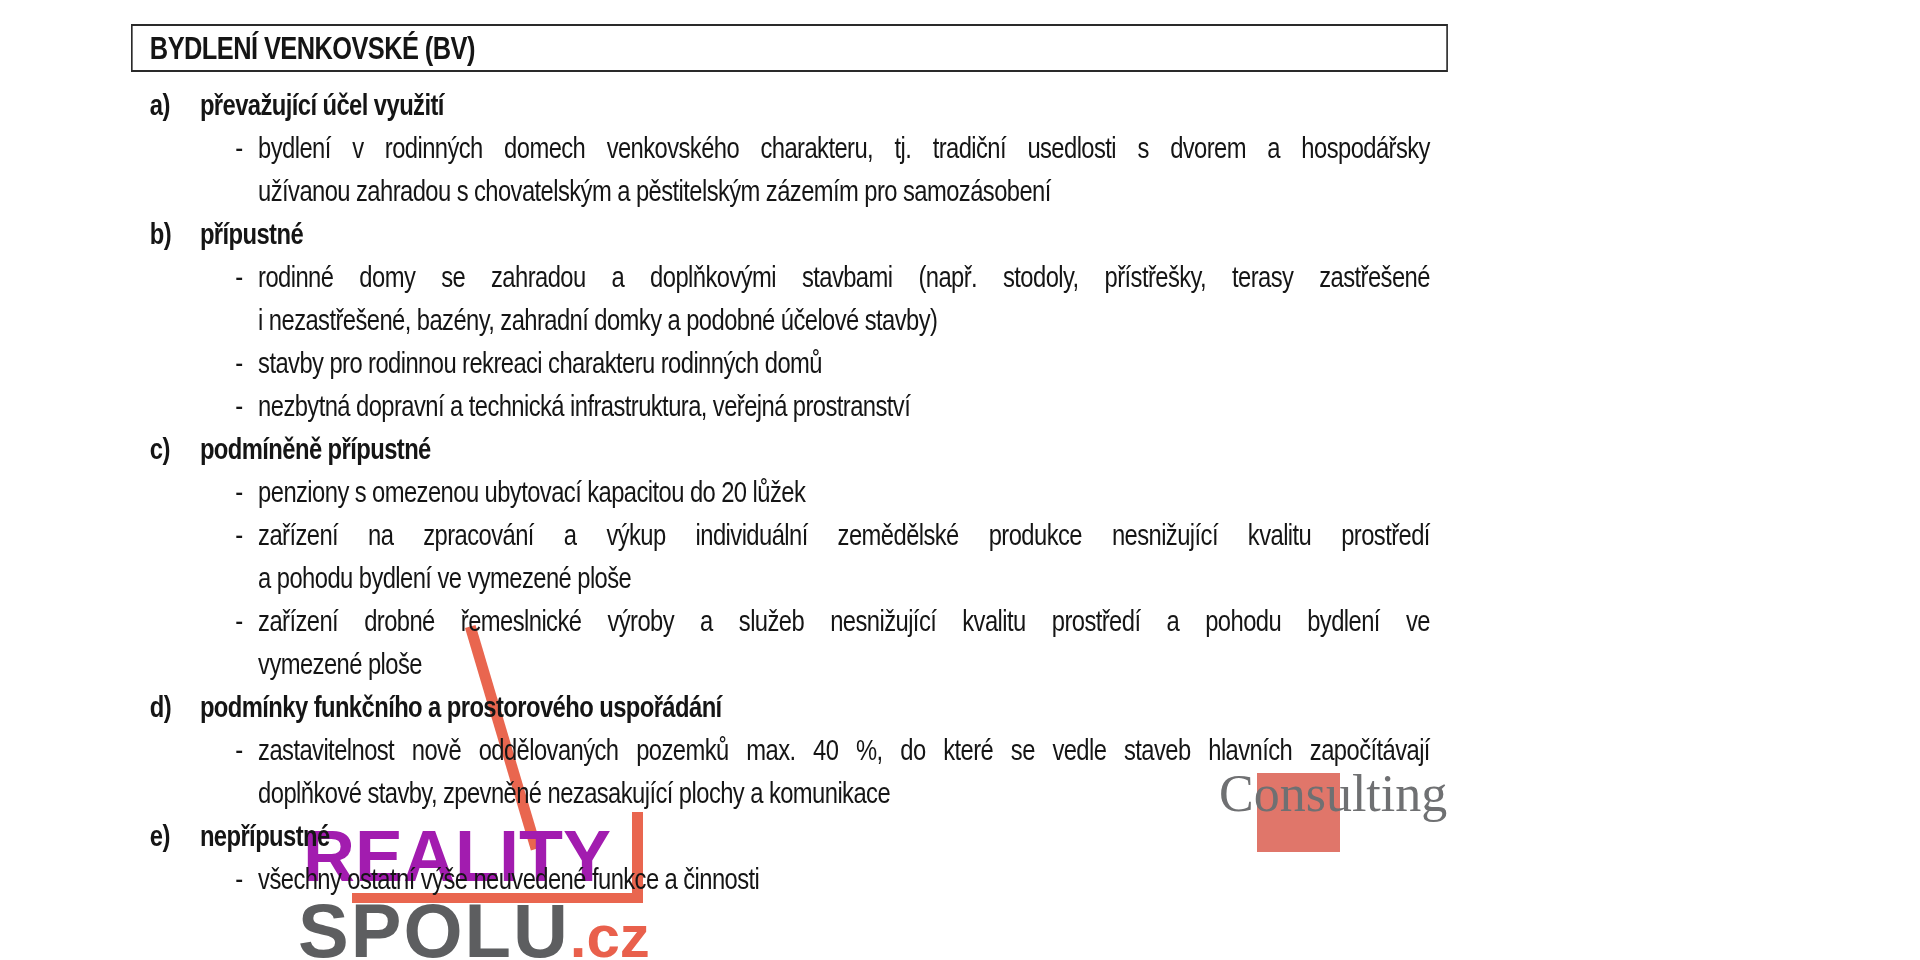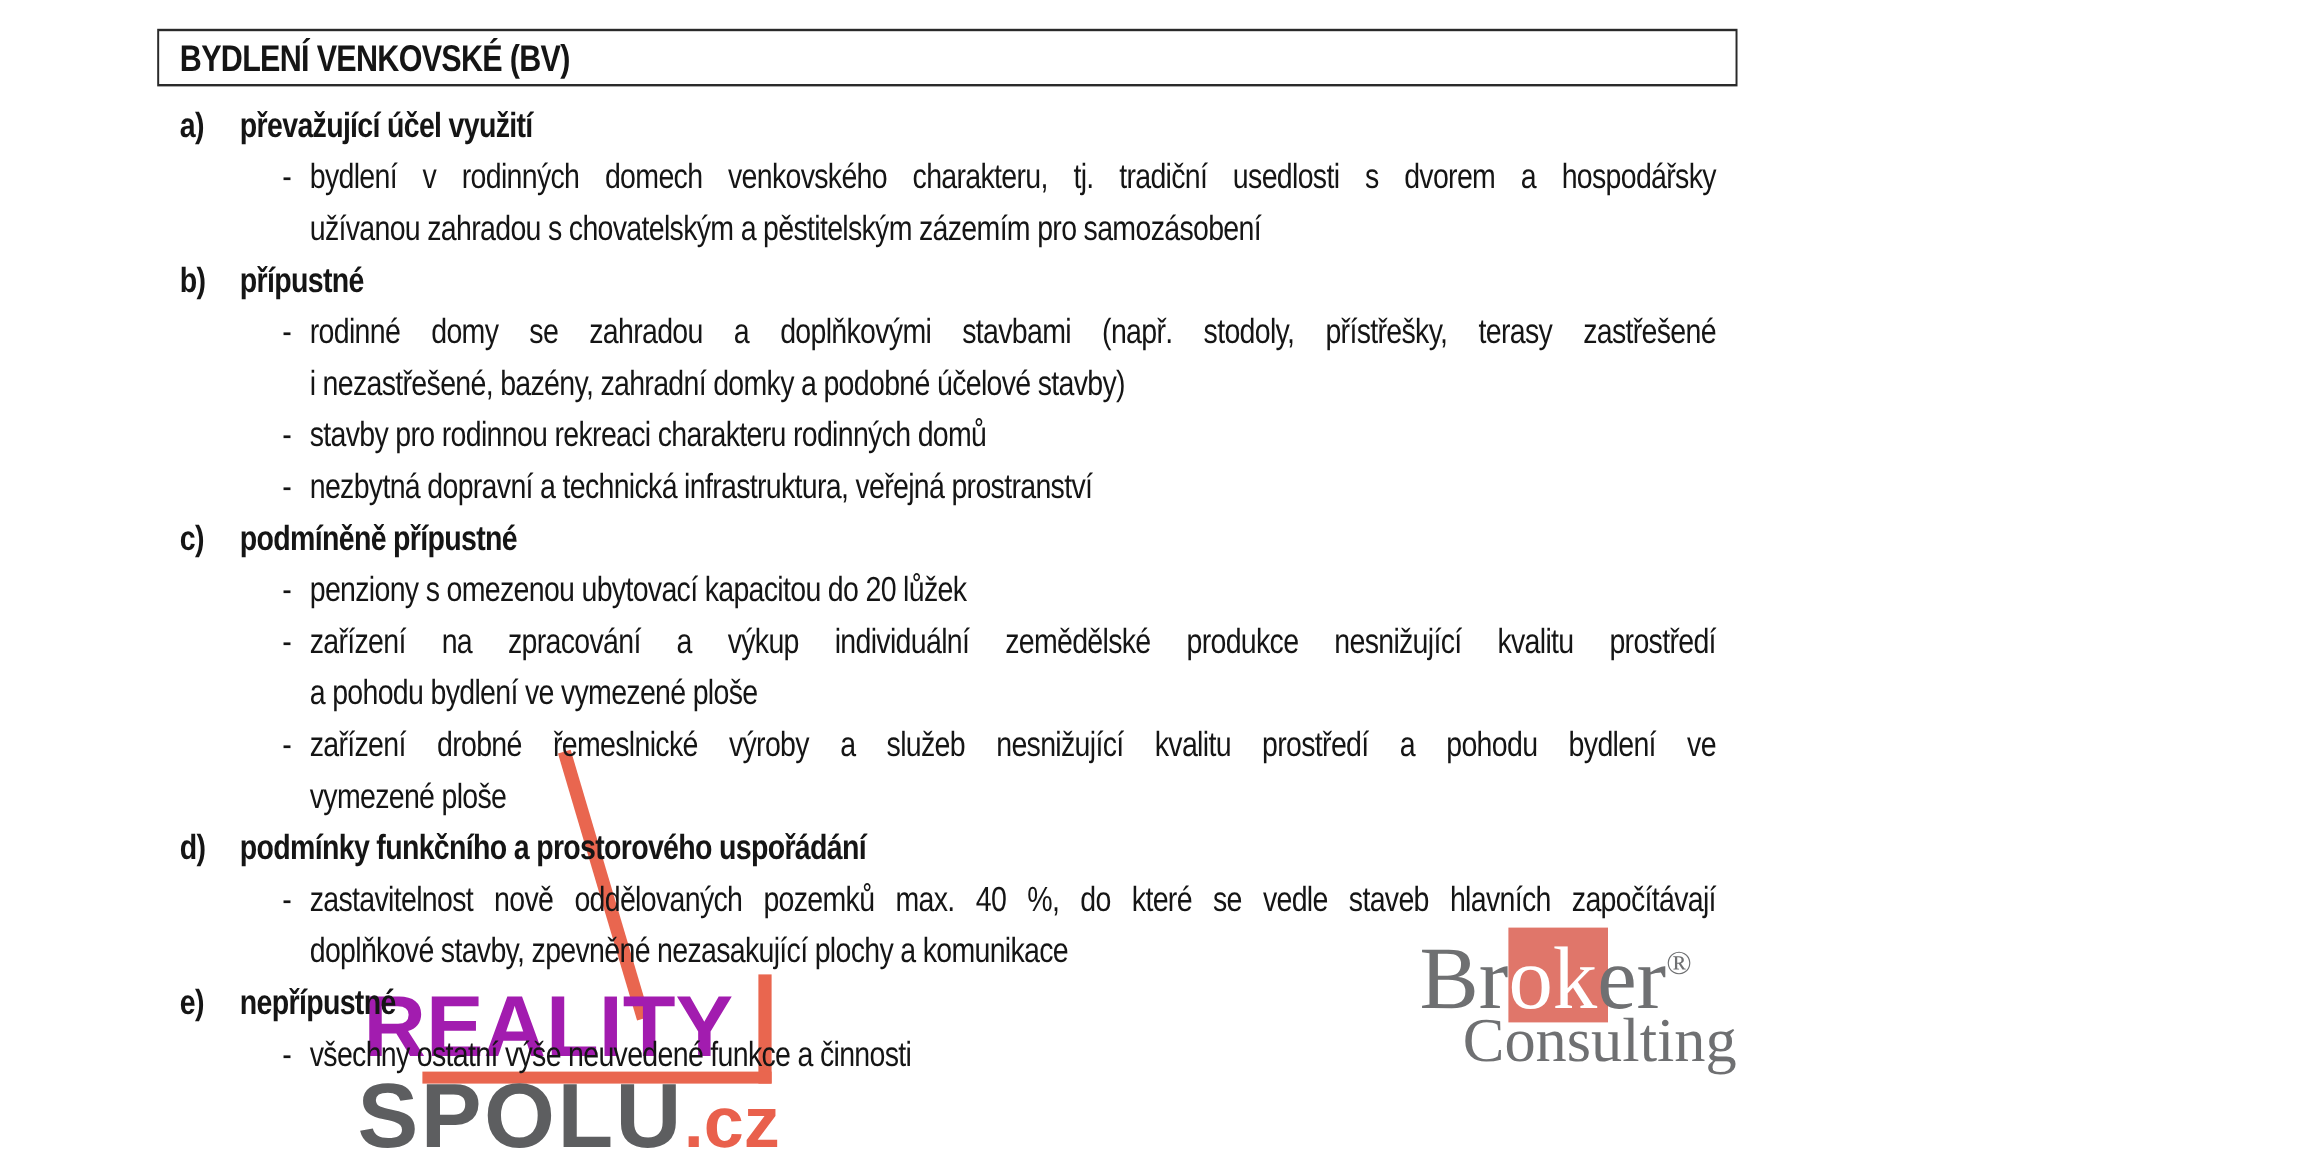--- a/index.html
+++ b/index.html
@@ -50,21 +50,20 @@
 <body>
 
 <div class="wm wm-diagonal"></div>
 <div class="wm wm-vbar"></div>
 <div class="wm wm-hbar"></div>
 <div class="wm wm-reality">REALITY</div>
 <div class="wm wm-spolu"><span>SPOLU</span><span class="wm-cz">.cz</span></div>
 
 <div class="logo">
   <div class="logo-square"></div>
-  <div class="logo-line1"><span>Br</span><span class="logo-ok">ok</span><span>er</span><span class="logo-reg">®</span></div>
   <div class="logo-line2">Consulting</div>
 </div>
 
 <div class="doc">
 
   <div class="title-box">
     <span>BYDLENÍ VENKOVSKÉ (BV)</span>
   </div>
 
   <div class="sec">

